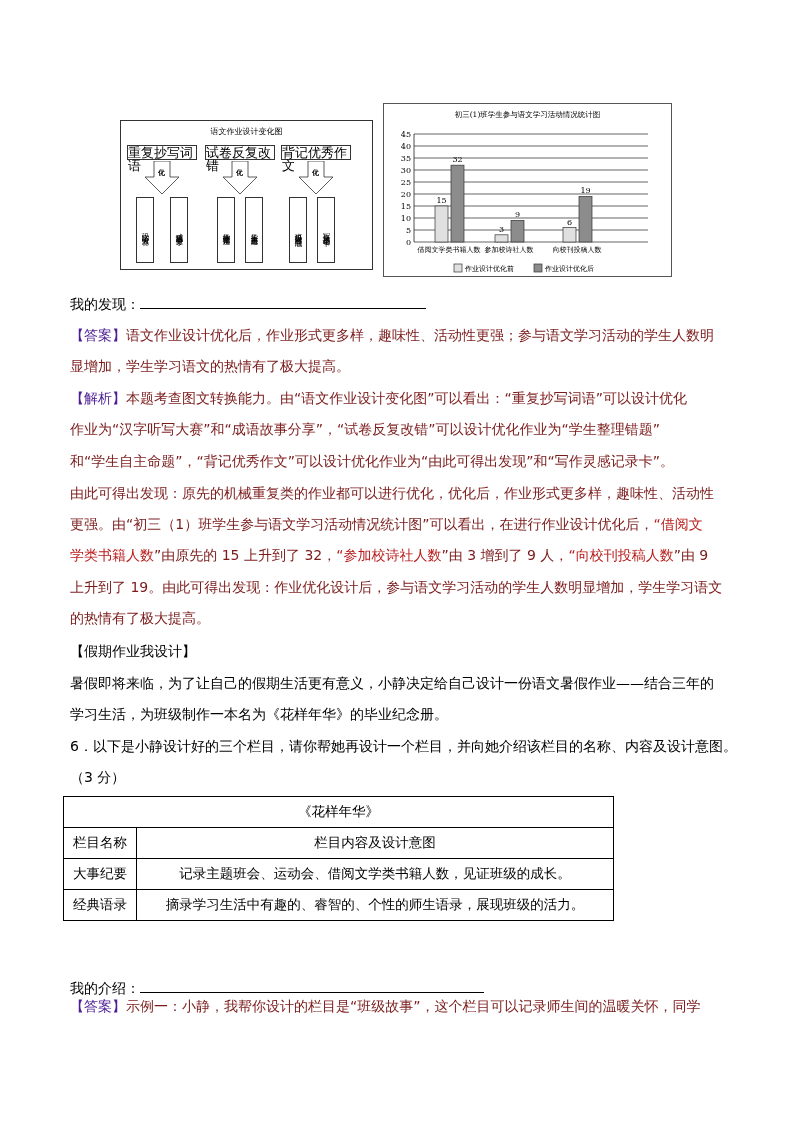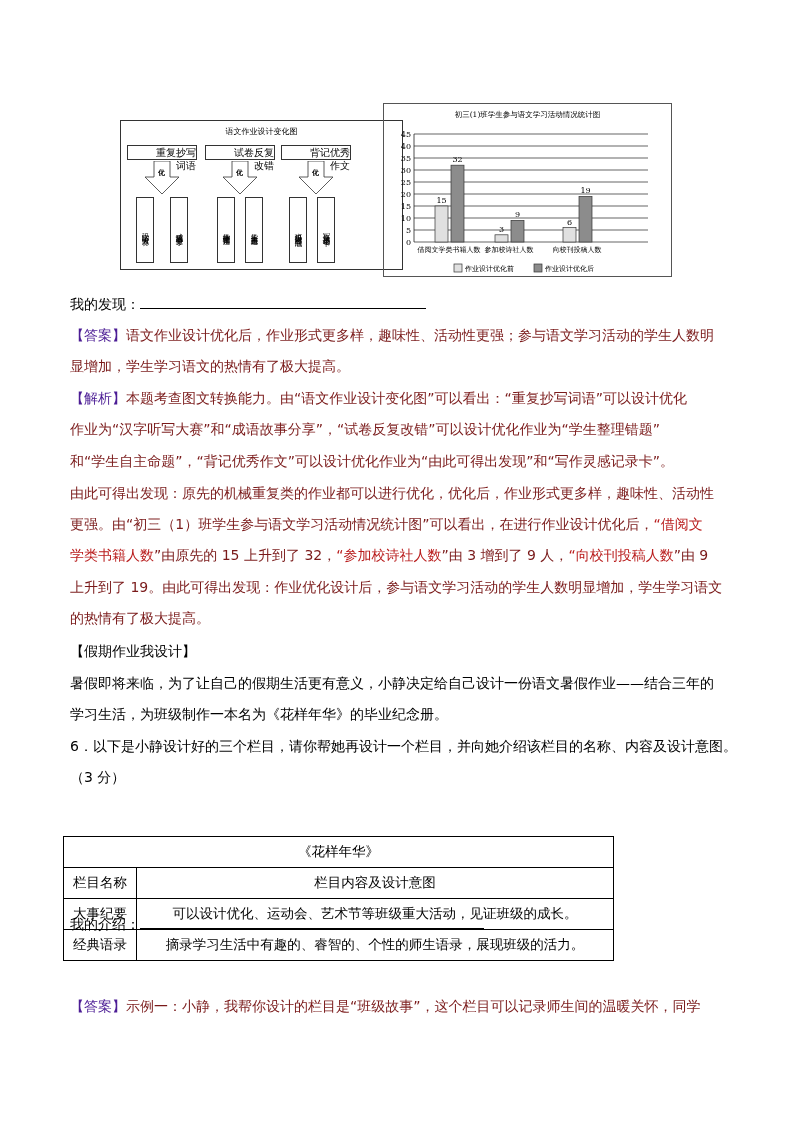--- a/index.html
+++ b/index.html
@@ -1,34 +1,34 @@
 <!DOCTYPE html>
 <html><head>
 <meta charset="utf-8">
 <style>
   html,body{margin:0;padding:0;background:#fff;}
   body{width:794px;height:1123px;position:relative;overflow:hidden;font-family:"DejaVu Sans",sans-serif;color:#000;}
   .abs{position:absolute;}
   
-  #flow{left:120px;top:120px;width:283px;height:150px;border:1px solid #333;box-sizing:border-box;}
+  #flow{left:120px;top:120px;width:253px;height:150px;border:1px solid #333;box-sizing:border-box;}
   #flow .ftitle{position:absolute;left:0;right:0;top:5px;text-align:center;font-size:8px;font-family:"DejaVu Serif",serif;}
   .fcol{position:absolute;top:24px;width:70px;height:120px;}
-  .fhead{position:absolute;left:0;right:0;top:0;height:13px;border:1px solid #333;font-size:10px;text-align:right;line-height:13px;font-family:"DejaVu Serif",serif;padding-left:22px;}
+  .fhead{position:absolute;left:0;right:0;top:0;height:13px;border:1px solid #333;font-size:13px;text-align:left;line-height:13px;font-family:"DejaVu Serif",serif;}
   .farrow{position:absolute;left:17px;top:16px;width:36px;height:34px;}
   .fbox{position:absolute;top:52px;width:16px;height:64px;border:1px solid #333;font-size:7.5px;writing-mode:vertical-rl;text-align:center;line-height:16px;font-family:"DejaVu Serif",serif;letter-spacing:1px;}
   
   #chart{left:383px;top:103px;width:289px;height:174px;border:1px solid #555;box-sizing:border-box;}
   #chart .ctitle{position:absolute;left:0;right:0;top:6px;text-align:center;font-size:7.5px;font-family:"DejaVu Serif",serif;}
   
   .line{position:absolute;left:70px;font-size:14px;white-space:nowrap;}
   .red{color:#7a1a1a;}
   .tag{color:#4c1d95;}
   .q{color:#b91c1c;}
   .uline{display:inline-block;border-bottom:1px solid #000;height:12px;vertical-align:baseline;}
-  table#cols{position:absolute;left:63px;top:796px;width:551px;border-collapse:collapse;font-size:13.5px;margin-top:40px;}
+  table#cols{position:absolute;left:63px;top:796px;width:551px;border-collapse:collapse;font-size:13.5px;}
   #cols td{border:1px solid #000;height:30px;text-align:center;padding:0;}
   #cols td.name{width:72px;}
 </style>
 </head>
 <body>
 
 <div id="flow" class="abs">
   <div class="ftitle">语文作业设计变化图</div>
 
   <div class="fcol" style="left:6px">
@@ -134,25 +134,25 @@
   <tbody>
       <tr>
         <td colspan="2">《花样年华》</td>
       </tr>
   <tr>
     <td class="name">栏目名称</td>
     <td>栏目内容及设计意图</td>
   </tr>
   <tr>
     <td class="name">大事纪要</td>
-    <td>可以设计优化、运动会、艺术节等班级重大活动，见证班级的成长。</td>
+    <td>记录主题班会、运动会、借阅文学类书籍人数，见证班级的成长。</td>
   </tr>
   <tr>
     <td class="name">经典语录</td>
     <td>摘录学习生活中有趣的、睿智的、个性的师生语录，展现班级的活力。</td>
   </tr>
 </tbody>
   </table>
 
-<div class="line" style="top:916px">
+<div class="line" style="top:980px">
   <span>我的介绍：</span><span class="uline" style="width:344px"></span>
 </div>
 <div class="line red" style="top:998px"><span class="tag">【答案】</span><span>示例一：小静，我帮你设计的栏目是“班级故事”，这个栏目可以记录师生间的温暖关怀，同学</span></div>
 
 </body></html>

